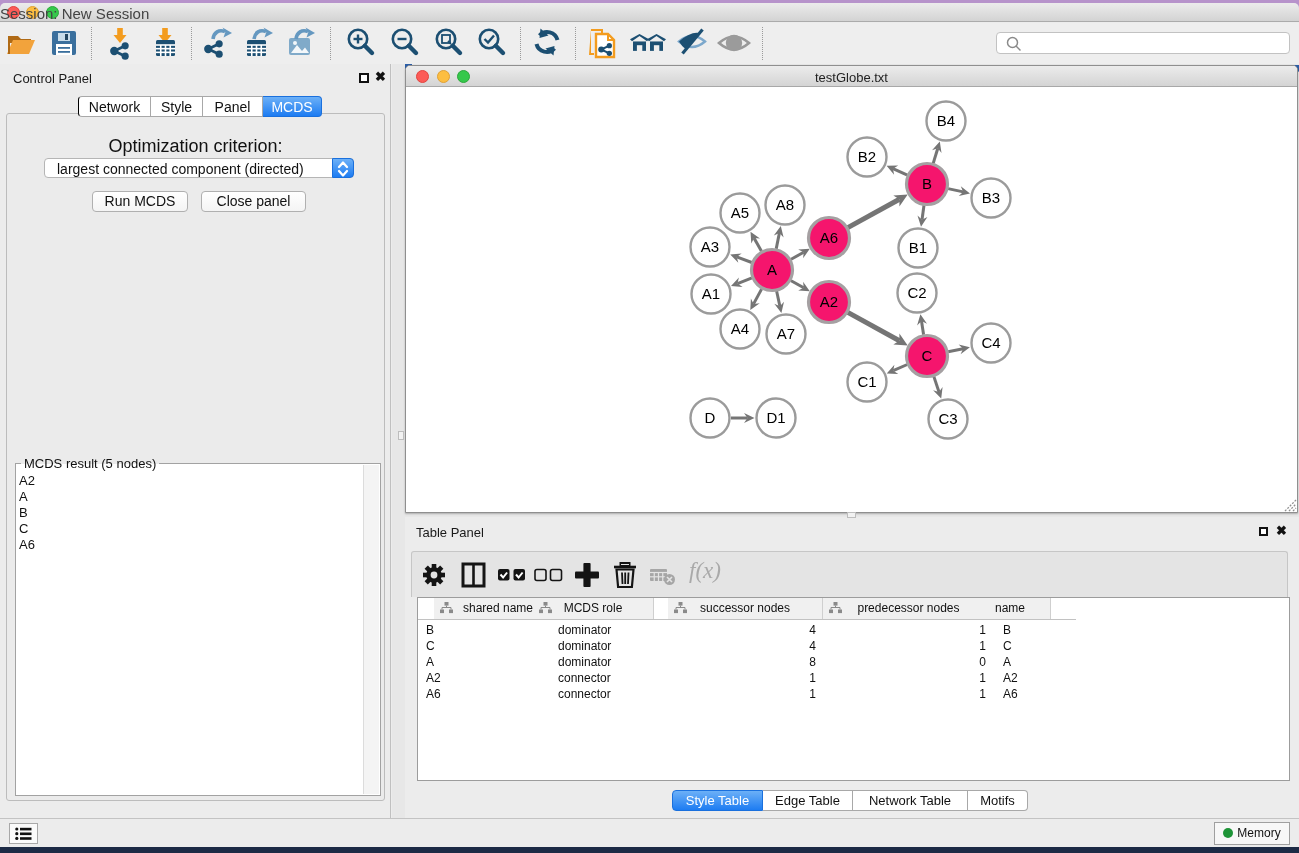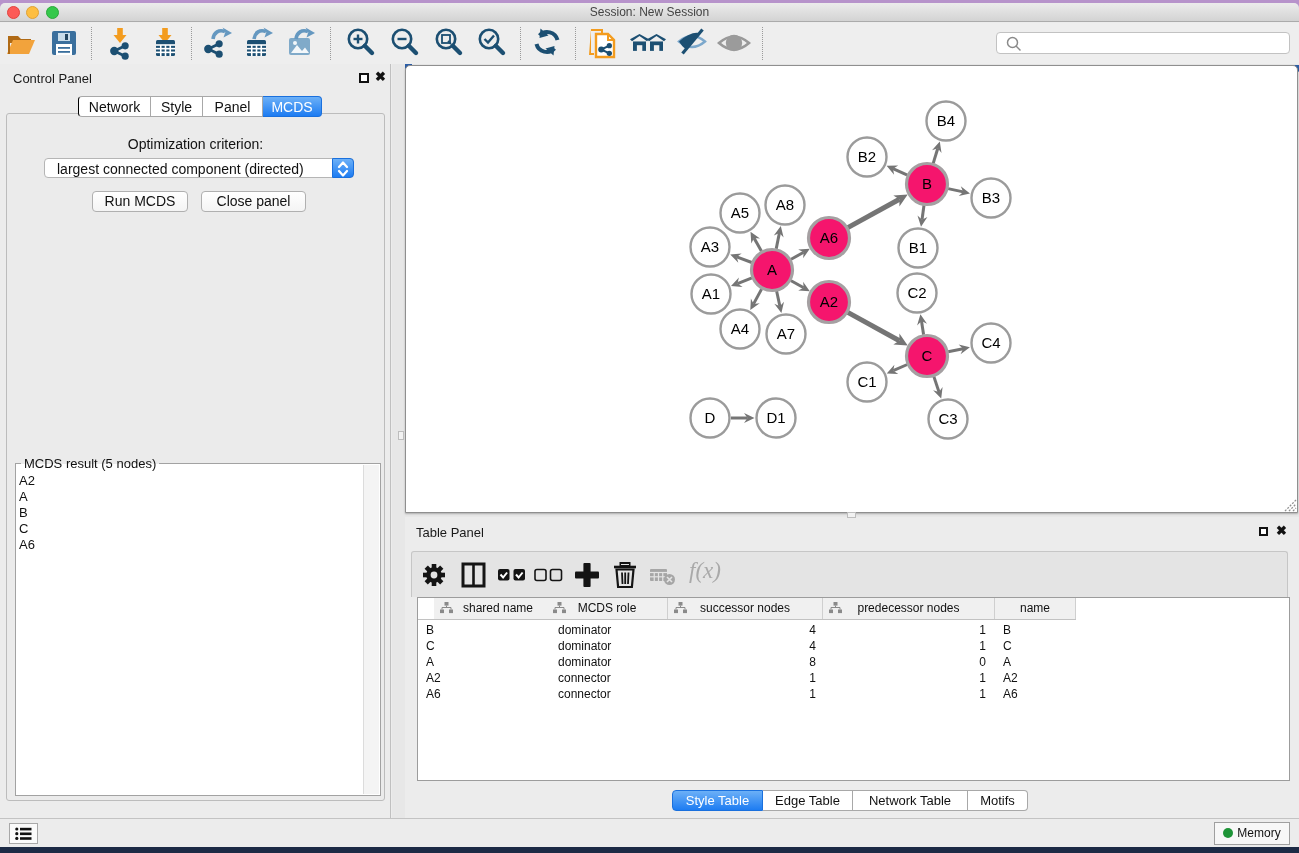--- a/index.html
+++ b/index.html
@@ -9,41 +9,41 @@
 
 #wp-top { left:0; top:0; width:1299px; height:12px; background:#b793cb; }
 #wp-bot { left:0; top:847px; width:1299px; height:6px; background:#1c2a45; }
 
 #titlebar { left:0; top:3px; width:1299px; height:19px;
   background:linear-gradient(#ececec,#d3d3d3); border-bottom:1px solid #ababab; border-radius:5px 5px 0 0; }
 .tl { position:absolute; width:13px; height:13px; border-radius:50%; top:3px; }
 #titlebar .r { left:7px;  background:#fc5b57; border:1px solid #e2443f; }
 #titlebar .y { left:26px; background:#fdbe41; border:1px solid #e0a135; }
 #titlebar .g { left:46px; background:#35c84b; border:1px solid #2ca73b; }
-#apptitle { left:0; top:5px; width:1299px; text-align:center; font-size:12px; color:#444; }
+#apptitle { left:0; top:5px; width:1299px; font-size:15px; color:#444; }
 
 #toolbar { left:0; top:23px; width:1299px; height:41px; background:#eeeeee; }
 .tsep { position:absolute; top:4px; width:0; height:33px; border-left:1px dotted #9a9a9a; }
 .ticon { position:absolute; top:28px; }
 #searchbox { left:996px; top:32px; width:294px; height:22px; background:#fff;
   border:1px solid #c2c2c2; border-radius:4px; }
 
 #cpanel { left:0; top:64px; width:391px; height:754px; background:#ececec; border-right:1px solid #c0c0c0; }
 #cp-title { left:13px; top:71px; font-size:13px; color:#1a1a1a; }
 #cp-float { left:359px; top:73px; width:10px; height:10px; border:2px solid #111; background:#fff; }
 #cp-close { left:375px; top:69px; font-size:13px; font-weight:bold; color:#111; }
 #cp-inner { left:6px; top:113px; width:379px; height:688px; border:1px solid #bcbcbc; border-radius:3px; background:#ebebeb; }
 .tabgrp { position:absolute; display:flex; }
 .tab { height:21px; line-height:20px; background:#fff; border:1px solid #a8a8a8; border-left:none;
   font-size:14px; color:#111; text-align:center; padding:0 0; }
 .tab.first { border-left:1px solid #000000; border-radius:4px 0 0 4px; }
 .tab.last { border-radius:0 4px 4px 0; }
 .tab.sel { background:linear-gradient(#6cb0f7,#1d7cf2); color:#fff; border-color:#1a70dd; }
 #cp-tabs { left:78px; top:96px; }
-#opt-label { left:0; top:136px; width:391px; text-align:center; font-size:14px; color:#111; }
+#opt-label { left:0; top:136px; width:391px; text-align:center; font-size:18px; color:#111; }
 #dropdown { left:44px; top:158px; width:310px; height:20px; background:#fff; border:1px solid #b5b5b5; border-radius:4px; }
 #dropdown span { position:absolute; left:12px; top:2px; font-size:14px; color:#111; }
 #dd-btn { position:absolute; right:-1px; top:-1px; width:22px; height:20px; border-radius:0 4px 4px 0;
   background:linear-gradient(#6cb0f7,#1d7cf2); border:1px solid #1a70dd; }
 .btn { position:absolute; height:21px; background:linear-gradient(#ffffff,#f4f4f4); border:1px solid #b0b0b0;
   border-radius:4px; font-size:14px; color:#111; text-align:center; line-height:19px; }
 #btn-run { left:92px; top:191px; width:96px; }
 #btn-close { left:201px; top:191px; width:105px; }
 
 #grp { left:15px; top:463px; width:366px; height:333px; border:1px solid #a2a2a2; background:#fff; }
@@ -247,20 +247,26 @@
 <div class="abs btn" id="btn-close">Close panel</div>
 <div class="abs" id="grp"></div>
 <div class="abs" id="grp-scroll"></div>
 <div class="abs" id="grp-label">MCDS result (5 nodes)</div>
 <div class="abs" id="grp-list">A2<br>A<br>B<br>C<br>A6</div>
 
 <div class="abs" id="mdi"></div>
 <div class="abs" id="bluewedge"></div>
 <div class="abs" style="left:405px;top:64px;width:7px;height:5px;background:#2b5ea7;"></div>
 <div class="abs" id="netwin">
+  <div id="nw-title">
+    <div class="tl r"></div>
+      <div class="tl y"></div>
+      <div class="tl g"></div>
+    <div id="nw-name">testGlobe.txt</div>
+  </div>
   <svg id="graph" width="891" height="425" viewBox="406 87 891 425" style="position:absolute;left:0;top:22px;">
 <line x1="761.5" y1="250.3" x2="754.0" y2="236.9" stroke="#757575" stroke-width="3"></line>
 <polygon points="750.5,230.7 760.0,237.5 754.0,236.9 751.3,242.4" fill="#757575"></polygon>
 <line x1="776.2" y1="247.9" x2="779.4" y2="231.9" stroke="#757575" stroke-width="3"></line>
 <polygon points="780.8,225.1 783.6,236.4 779.4,231.9 773.8,234.4" fill="#757575"></polygon>
 <line x1="751.8" y1="261.5" x2="736.7" y2="255.9" stroke="#757575" stroke-width="3"></line>
 <polygon points="730.2,253.5 741.7,252.4 736.7,255.9 738.3,261.8" fill="#757575"></polygon>
 <line x1="752.0" y1="276.9" x2="737.5" y2="282.6" stroke="#757575" stroke-width="3"></line>
 <polygon points="731.0,285.1 738.9,276.6 737.5,282.6 742.6,285.9" fill="#757575"></polygon>
 <line x1="761.7" y1="287.9" x2="753.6" y2="302.9" stroke="#757575" stroke-width="3"></line>
@@ -398,39 +404,39 @@
     <div style="position:absolute;left:277px;top:6px;font-family:'Liberation Serif',serif;font-style:italic;font-size:23px;color:#a9a9a9;">f(x)</div>
   </div>
 <div class="abs" id="tp-table">
     <div id="thead">
       <div class="th" style="left:16px;width:129px;"><svg width="13" height="12" viewBox="0 0 13 12" style="position:absolute;left:6px;top:4px;">
           <rect x="4.5" y="0" width="4" height="3.6" fill="#8a8a8a"></rect>
           <rect x="0" y="7.5" width="4" height="3.6" fill="#8a8a8a"></rect>
           <rect x="9" y="7.5" width="4" height="3.6" fill="#8a8a8a"></rect>
           <path d="M6.5,3.6 v2 M2,7.5 v-2 h9 v2" stroke="#8a8a8a" stroke-width="1" fill="none"></path>
         </svg>shared name</div>
-      <div class="th" style="left:129px;width:121px;"><svg width="13" height="12" viewBox="0 0 13 12" style="position:absolute;left:6px;top:4px;">
+      <div class="th" style="left:115px;width:121px;"><svg width="13" height="12" viewBox="0 0 13 12" style="position:absolute;left:6px;top:4px;">
           <rect x="4.5" y="0" width="4" height="3.6" fill="#8a8a8a"></rect>
           <rect x="0" y="7.5" width="4" height="3.6" fill="#8a8a8a"></rect>
           <rect x="9" y="7.5" width="4" height="3.6" fill="#8a8a8a"></rect>
           <path d="M6.5,3.6 v2 M2,7.5 v-2 h9 v2" stroke="#8a8a8a" stroke-width="1" fill="none"></path>
         </svg>MCDS role</div>
       <div class="th" style="left:250px;width:155px;"><svg width="13" height="12" viewBox="0 0 13 12" style="position:absolute;left:6px;top:4px;">
           <rect x="4.5" y="0" width="4" height="3.6" fill="#8a8a8a"></rect>
           <rect x="0" y="7.5" width="4" height="3.6" fill="#8a8a8a"></rect>
           <rect x="9" y="7.5" width="4" height="3.6" fill="#8a8a8a"></rect>
           <path d="M6.5,3.6 v2 M2,7.5 v-2 h9 v2" stroke="#8a8a8a" stroke-width="1" fill="none"></path>
         </svg>successor nodes</div>
       <div class="th" style="left:405px;width:172px;"><svg width="13" height="12" viewBox="0 0 13 12" style="position:absolute;left:6px;top:4px;">
           <rect x="4.5" y="0" width="4" height="3.6" fill="#8a8a8a"></rect>
           <rect x="0" y="7.5" width="4" height="3.6" fill="#8a8a8a"></rect>
           <rect x="9" y="7.5" width="4" height="3.6" fill="#8a8a8a"></rect>
           <path d="M6.5,3.6 v2 M2,7.5 v-2 h9 v2" stroke="#8a8a8a" stroke-width="1" fill="none"></path>
         </svg>predecessor nodes</div>
-      <div class="th" style="left:577px;width:81px;">name</div>
+      <div class="th" style="left:552px;width:81px;">name</div>
     </div>
     <div class="td" style="left:8px;top:24px;">B</div>
     <div class="td" style="left:140px;top:24px;">dominator</div>
     <div class="td" style="left:330px;top:24px;width:68px;text-align:right;">4</div>
     <div class="td" style="left:500px;top:24px;width:68px;text-align:right;">1</div>
     <div class="td" style="left:585px;top:24px;">B</div>
     <div class="td" style="left:8px;top:40px;">C</div>
     <div class="td" style="left:140px;top:40px;">dominator</div>
     <div class="td" style="left:330px;top:40px;width:68px;text-align:right;">4</div>
     <div class="td" style="left:500px;top:40px;width:68px;text-align:right;">1</div>

